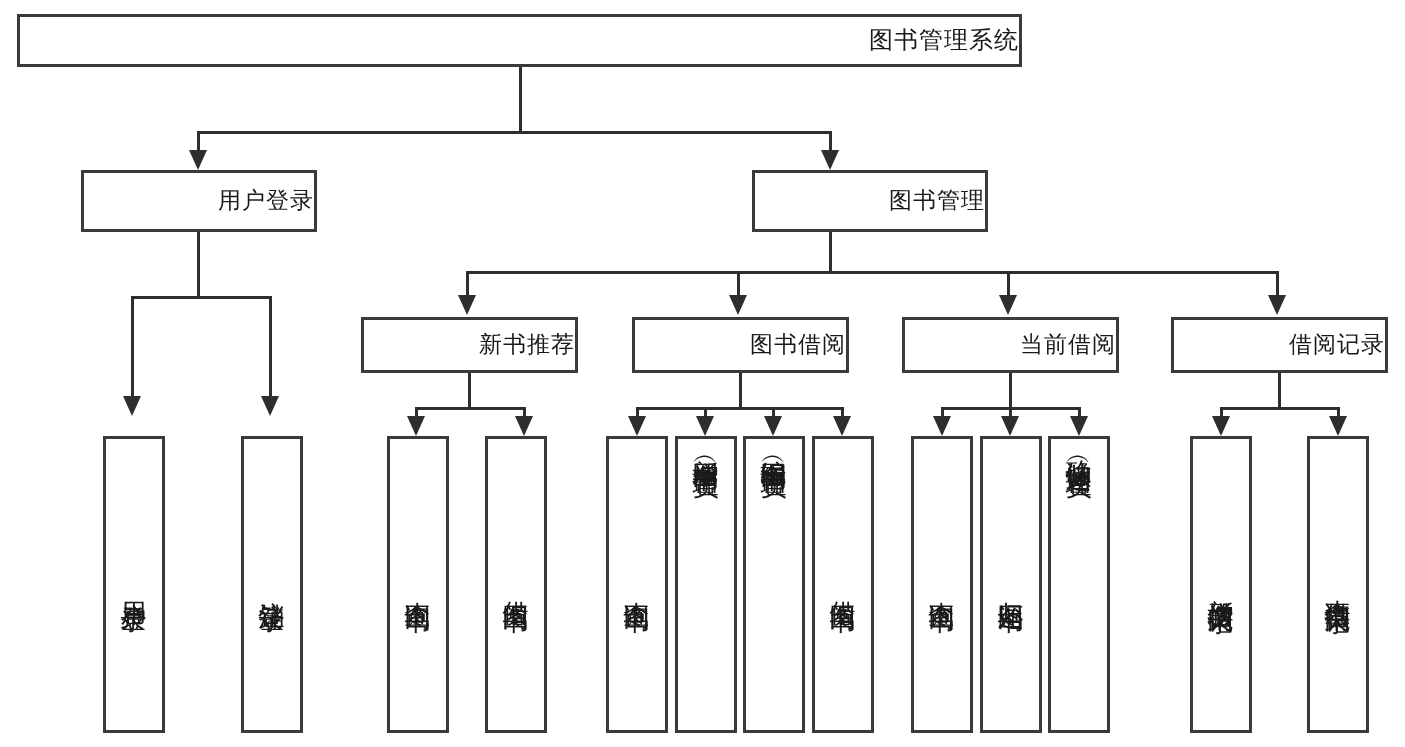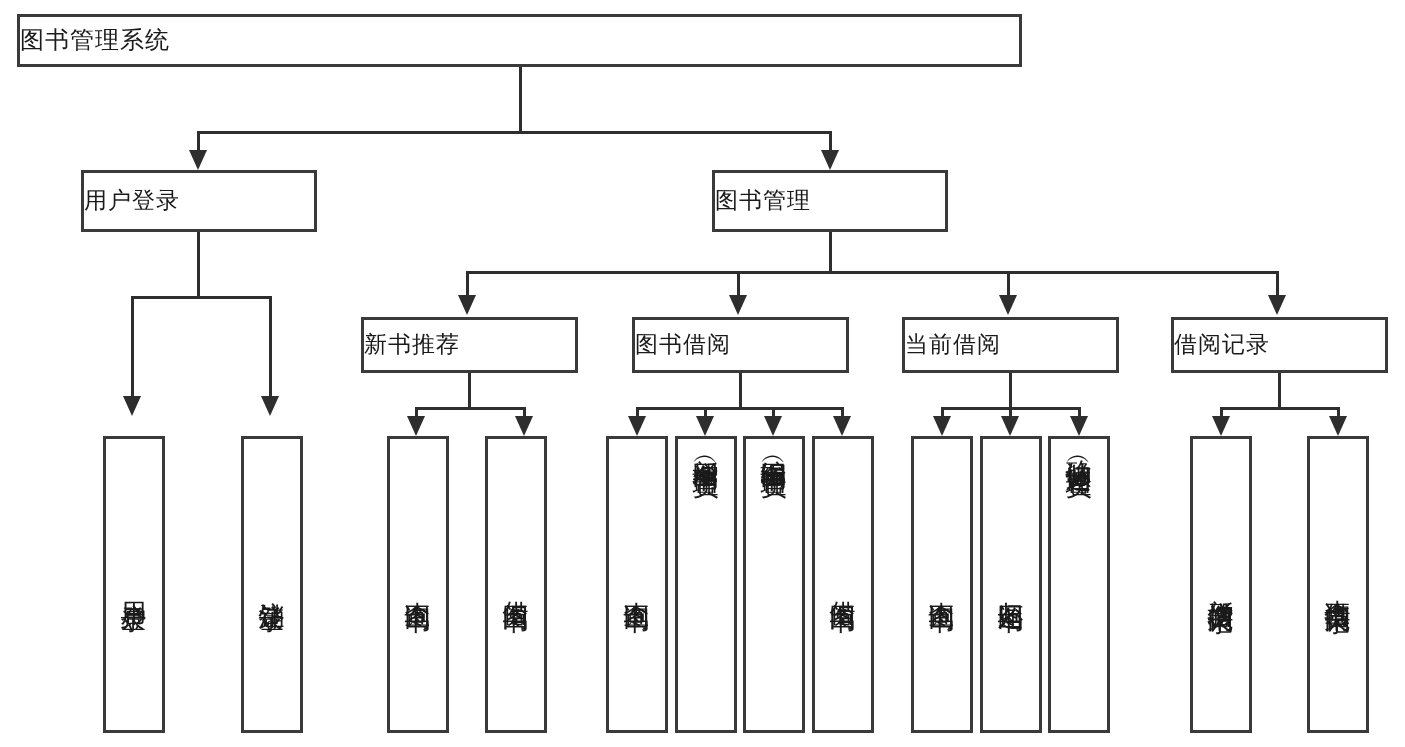--- a/index.html
+++ b/index.html
@@ -19,21 +19,21 @@
     overflow: hidden;
   }
   
   .node {
     position: absolute;
     box-sizing: border-box;
     border: 3px solid #3a3a3a;
     background: #ffffff;
     display: flex;
     align-items: center;
-    justify-content: flex-start;
+    justify-content: flex-end;
     color: #1a1a1a;
   }
   .node.horizontal {
     font-size: 23px;
     letter-spacing: 1px;
     line-height: 1.1;
   }
   .node.root {
     font-size: 24px;
   }
@@ -97,21 +97,21 @@
 
   <div class="ln v" style="left:197px; top:131px; height:20px;"></div>
   <div class="ln v" style="left:829px; top:131px; height:20px;"></div>
   <div class="arrow" style="left:189px; top:150px;"></div>
   <div class="arrow" style="left:821px; top:150px;"></div>
 
   <div class="node horizontal" style="left:81px; top:170px; width:236px; height:62px;">
     <span>用户登录</span>
   </div>
 
-  <div class="node horizontal" style="left:712px; top:170px; width:236px; height:62px;">
+  <div class="node horizontal" style="left:752px; top:170px; width:236px; height:62px;">
     <span>图书管理</span>
   </div>
 
   <div class="ln v" style="left:197px; top:232px; height:64px;"></div>
   <div class="ln h" style="left:131px; top:296px; width:141px;"></div>
   <div class="ln v" style="left:131px; top:296px; height:100px;"></div>
   <div class="ln v" style="left:269px; top:296px; height:100px;"></div>
   <div class="arrow" style="left:123px; top:396px;"></div>
   <div class="arrow" style="left:261px; top:396px;"></div>
 

